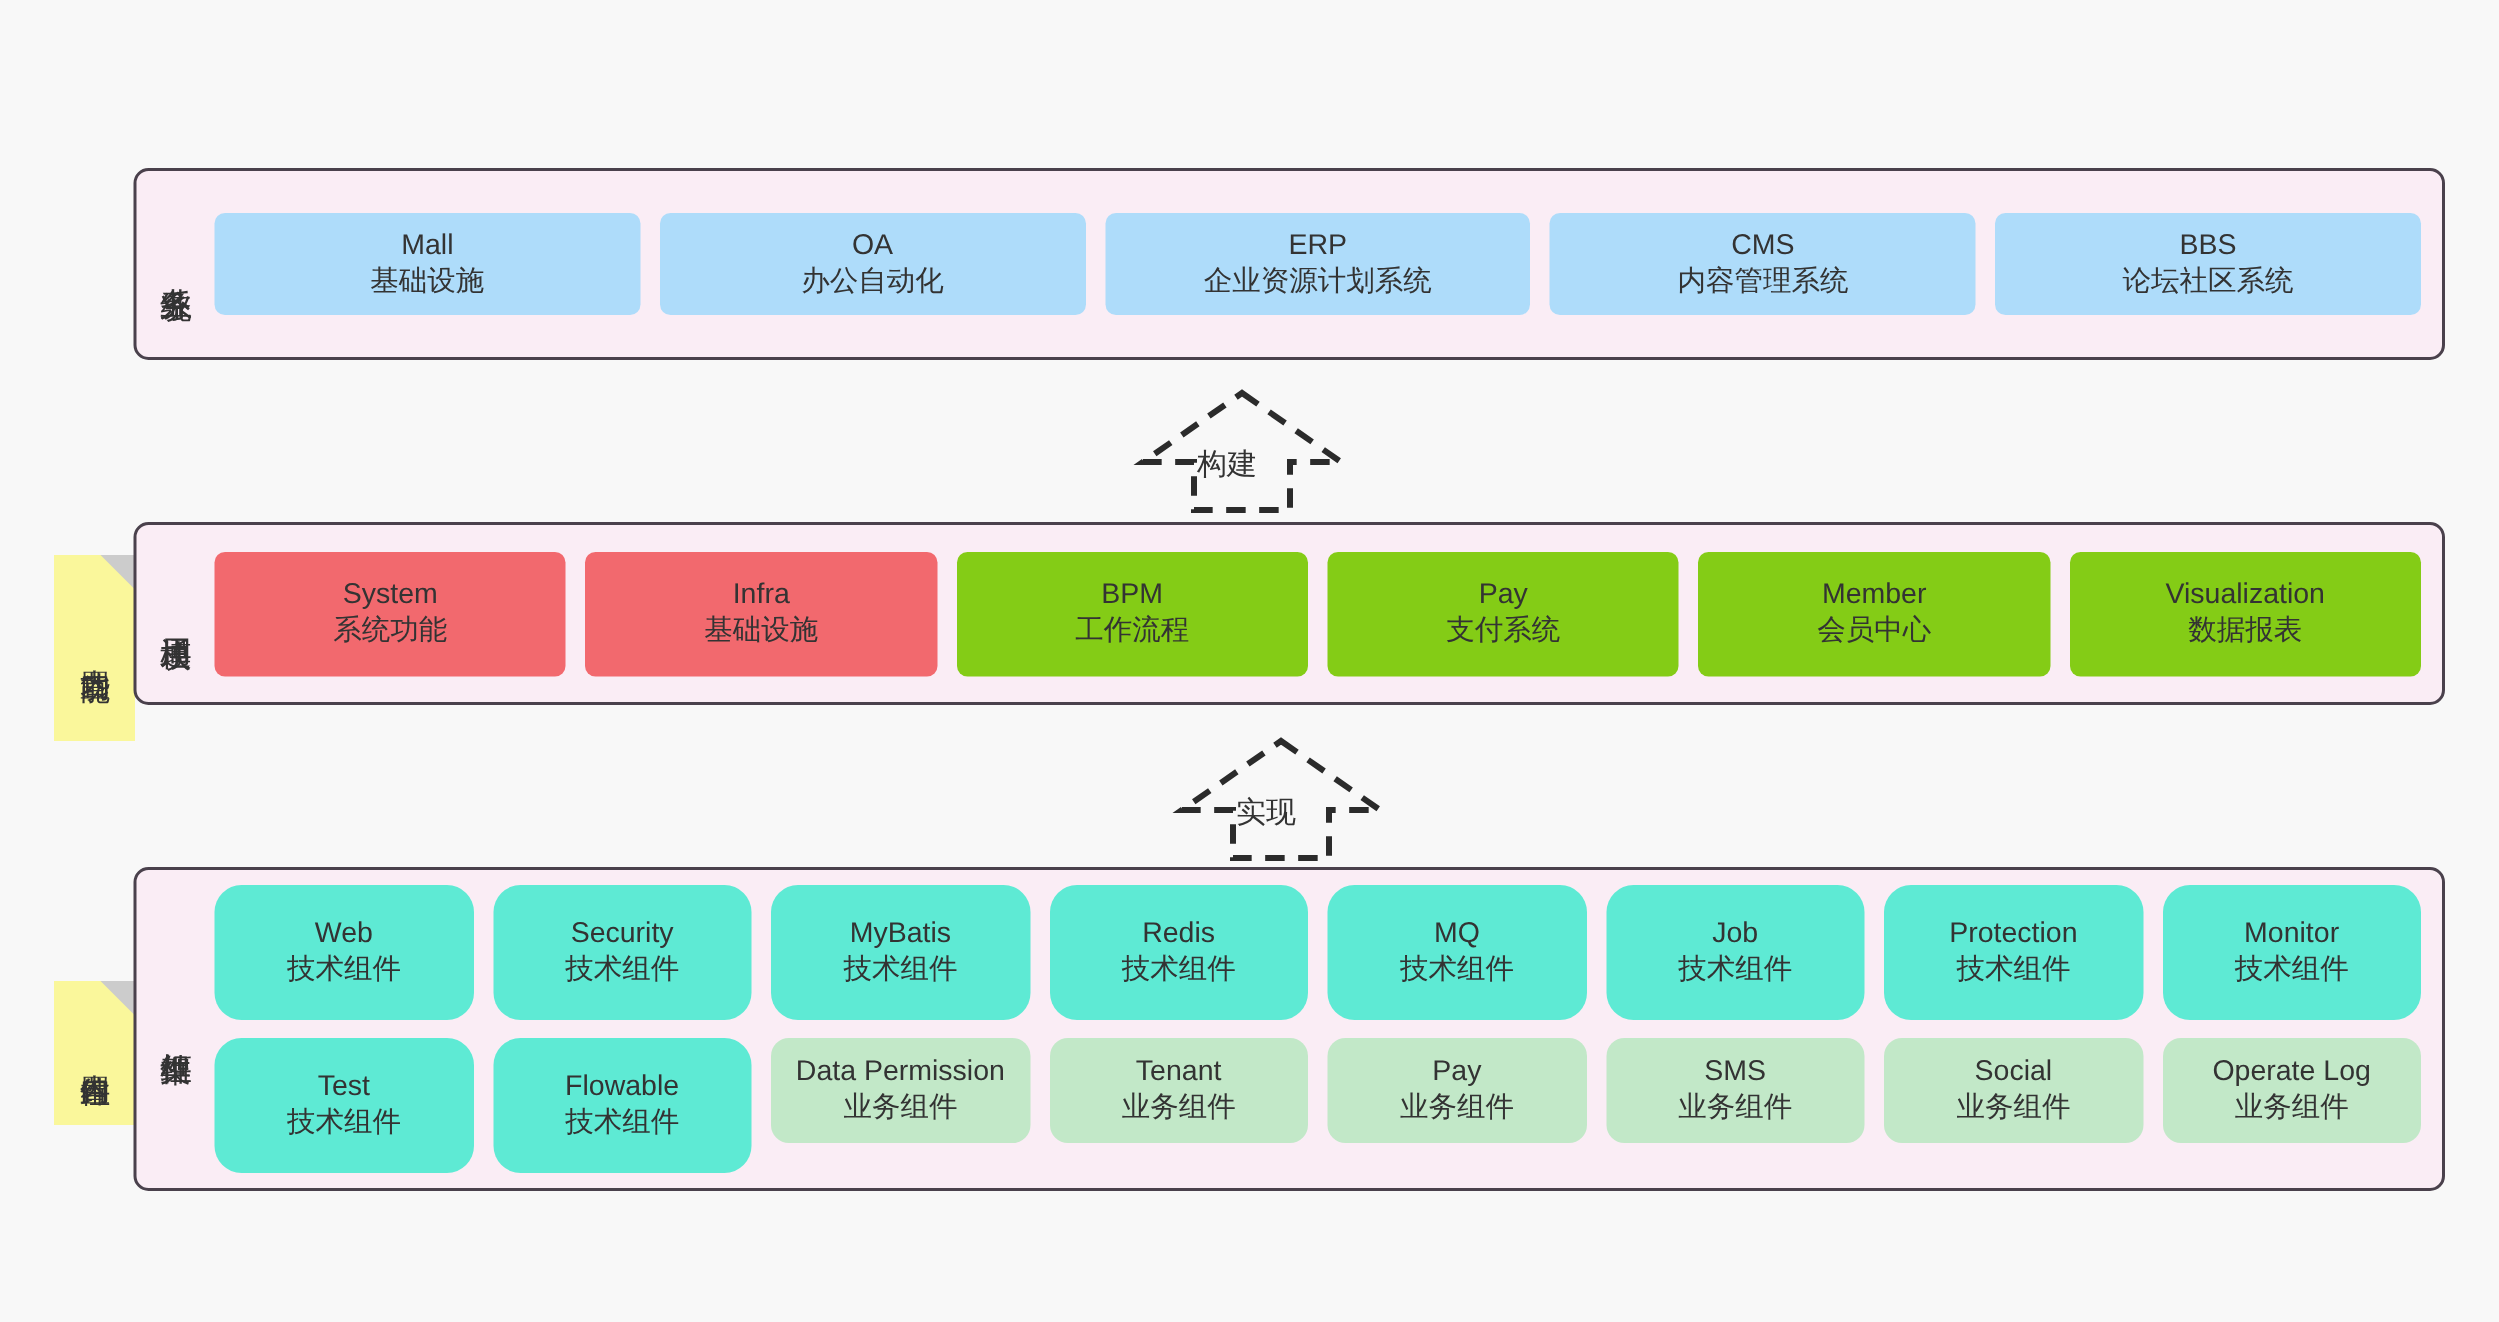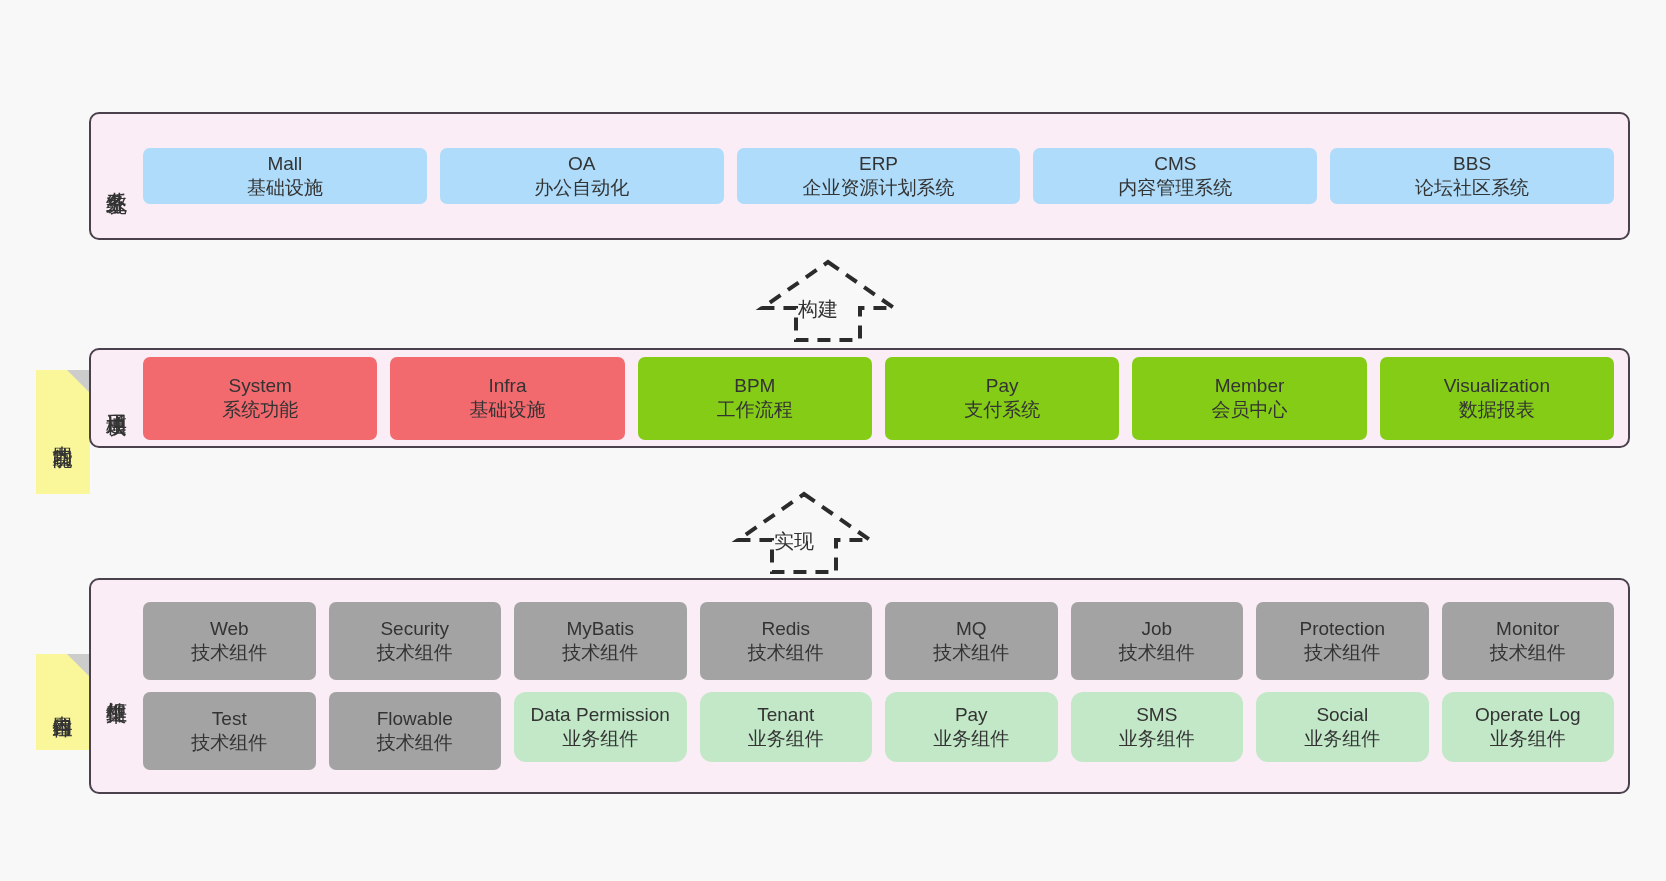--- a/index.html
+++ b/index.html
@@ -73,24 +73,24 @@
     text-align: center;
     font-size: 19px;
     line-height: 1.25;
     color: #333333;
     box-sizing: border-box;
     padding: 4px 6px;
   }
   .card .en { display: block; }
   .card .cn { display: block; }
 
-  .card.biz      { background: #AEDCFA; height: 56px; }
+  .card.biz      { background: #AEDCFA; height: 68px; }
   .card.mod-hot  { background: #F2696E; height: 83px; }
   .card.mod      { background: #84cc16; height: 83px; }
-  .card.tech     { background: #a3a3a3; height: 78px; }
+  .card.tech     { background: #5eead4; height: 90px; border-radius: 18px; }
   .card.svc      { background: #C2E8C8; height: 70px; border-radius: 12px; }
 
   
   .note {
     position: absolute;
     background: #FAF79B;
     font-size: 20px;
     line-height: 1.2;
     color: #333333;
     display: flex;
@@ -161,21 +161,21 @@
   <svg width="136" height="82" viewBox="0 0 136 82">
     <path d="M 68 2 L 134 48 L 100 48 L 100 80 L 36 80 L 36 48 L 2 48 Z" fill="none" stroke="#2B2B2B" stroke-width="4" stroke-dasharray="13 9" stroke-linejoin="miter"></path>
   </svg>
   <span class="arrow-label" style="left:38px; top:36px;">构建</span>
 </div>
 
 <div class="note" id="note-builtin-function" style="left:36px; top:370px; width:54px; height:124px;">
   <span>内置功能</span>
 </div>
 
-<div class="layer" id="layer-common-module" style="left:89px; top:348px; width:1541px; height:100px;">
+<div class="layer" id="layer-common-module" style="left:89px; top:348px; width:1541px; height:122px;">
   <div class="layer-title">通用模块</div>
   <div class="layer-body">
     <div class="card mod-hot">
       <span class="en">System</span>
       <span class="cn">系统功能</span>
     </div>
     <div class="card mod-hot">
       <span class="en">Infra</span>
       <span class="cn">基础设施</span>
     </div>
@@ -191,21 +191,21 @@
       <span class="en">Member</span>
       <span class="cn">会员中心</span>
     </div>
     <div class="card mod">
       <span class="en">Visualization</span>
       <span class="cn">数据报表</span>
     </div>
   </div>
 </div>
 
-<div class="arrow" id="arrow-implement" style="left:736px; top:492px; width:136px; height:82px;">
+<div class="arrow" id="arrow-implement" style="left:786px; top:492px; width:136px; height:82px;">
   <svg width="136" height="82" viewBox="0 0 136 82">
     <path d="M 68 2 L 134 48 L 100 48 L 100 80 L 36 80 L 36 48 L 2 48 Z" fill="none" stroke="#2B2B2B" stroke-width="4" stroke-dasharray="13 9" stroke-linejoin="miter"></path>
   </svg>
   <span class="arrow-label" style="left:38px; top:36px;">实现</span>
 </div>
 
 <div class="note" id="note-builtin-component" style="left:36px; top:654px; width:54px; height:96px;">
   <span>内置组件</span>
 </div>
 

